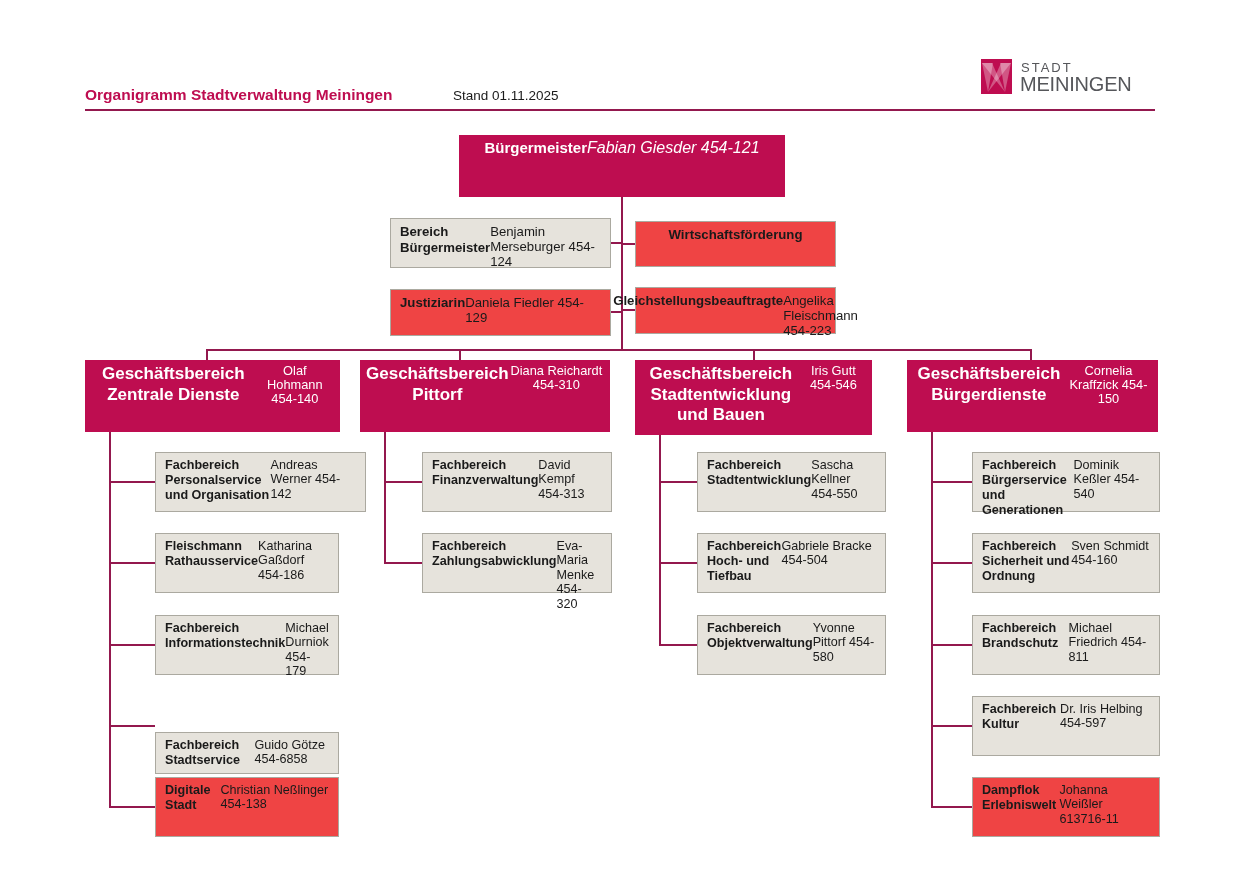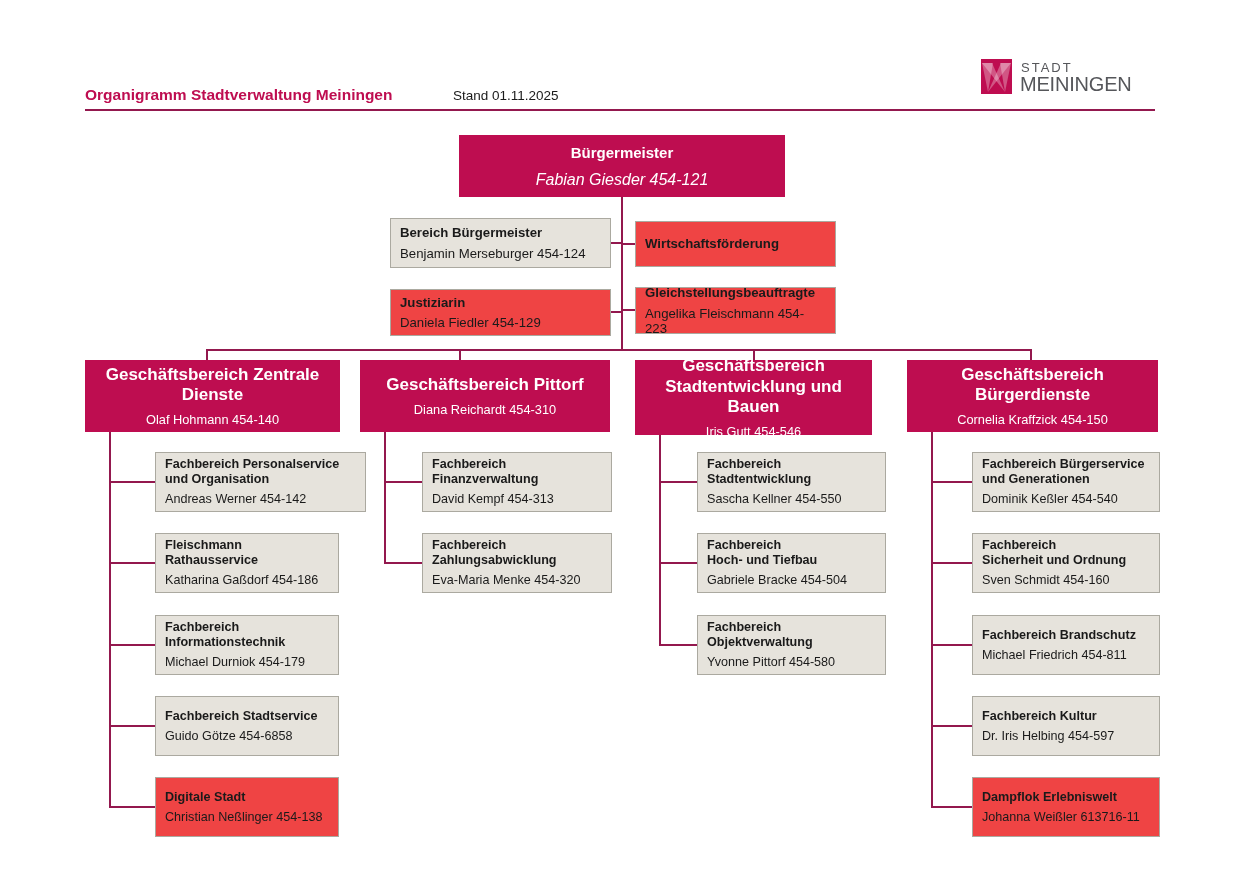--- a/index.html
+++ b/index.html
@@ -11,21 +11,21 @@
   .page{position:relative;width:1256px;height:887px;background:#fff;overflow:hidden;}
 
   .hdr-title{position:absolute;left:85px;top:86px;font-size:15.5px;font-weight:bold;color:var(--accent);}
   .hdr-stand{position:absolute;left:453px;top:88px;font-size:13.5px;color:var(--text);}
   .hdr-rule{position:absolute;left:85px;top:109px;width:1070px;height:2px;background:var(--line);}
 
   .logo-mark{position:absolute;left:981px;top:59px;color:var(--accent);}
   .logo-stadt{position:absolute;left:1021px;top:60px;font-size:13px;letter-spacing:2px;color:var(--logo_text);}
   .logo-mein{position:absolute;left:1020px;top:73px;font-size:20px;letter-spacing:-0.2px;color:var(--logo_text);}
 
-  .box{position:absolute;display:flex;flex-direction:column;justify-content:center;}
+  .box{position:absolute;display:flex;justify-content:center;}
   .crimson{background:var(--accent);color:#fff;text-align:center;row-gap:7px;padding:4px 6px;}
   .crimson .t{font-size:17px;font-weight:bold;white-space:pre-line;line-height:1.22;}
   .crimson .p{font-size:12.8px;line-height:1.1;}
   #root-box{row-gap:9px;}
   #root-box .t{font-size:15px;}
   #root-box .p{font-size:16px;font-style:italic;}
 
   .plain{background:#ef4444;border:1px solid var(--border);color:var(--text);padding:5px 9px;row-gap:5px;}
   .plain .t{font-weight:bold;white-space:pre-line;line-height:1.18;}
   .plain .p{line-height:1.15;}
@@ -136,21 +136,21 @@
   </div>
   <div class="box plain gray sm" style="left:155px;top:533px;width:184px;height:60px">
     <div class="t">Fleischmann Rathausservice</div>
     <div class="p">Katharina Gaßdorf 454-186</div>
   </div>
   <div class="box plain gray sm" style="left:155px;top:615px;width:184px;height:60px">
     <div class="t">Fachbereich
 Informationstechnik</div>
     <div class="p">Michael Durniok 454-179</div>
   </div>
-  <div class="box plain gray sm" style="left:155px;top:696px;width:184px;height:60px">
+  <div class="box plain gray sm" style="left:155px;top:732px;width:184px;height:42px">
     <div class="t">Fachbereich Stadtservice</div>
     <div class="p">Guido Götze 454-6858</div>
   </div>
   <div class="box plain sm" style="left:155px;top:777px;width:184px;height:60px">
     <div class="t">Digitale Stadt</div>
     <div class="p">Christian Neßlinger 454-138</div>
   </div>
 
   <div class="box plain gray sm" style="left:422px;top:452px;width:190px;height:60px">
     <div class="t">Fachbereich

